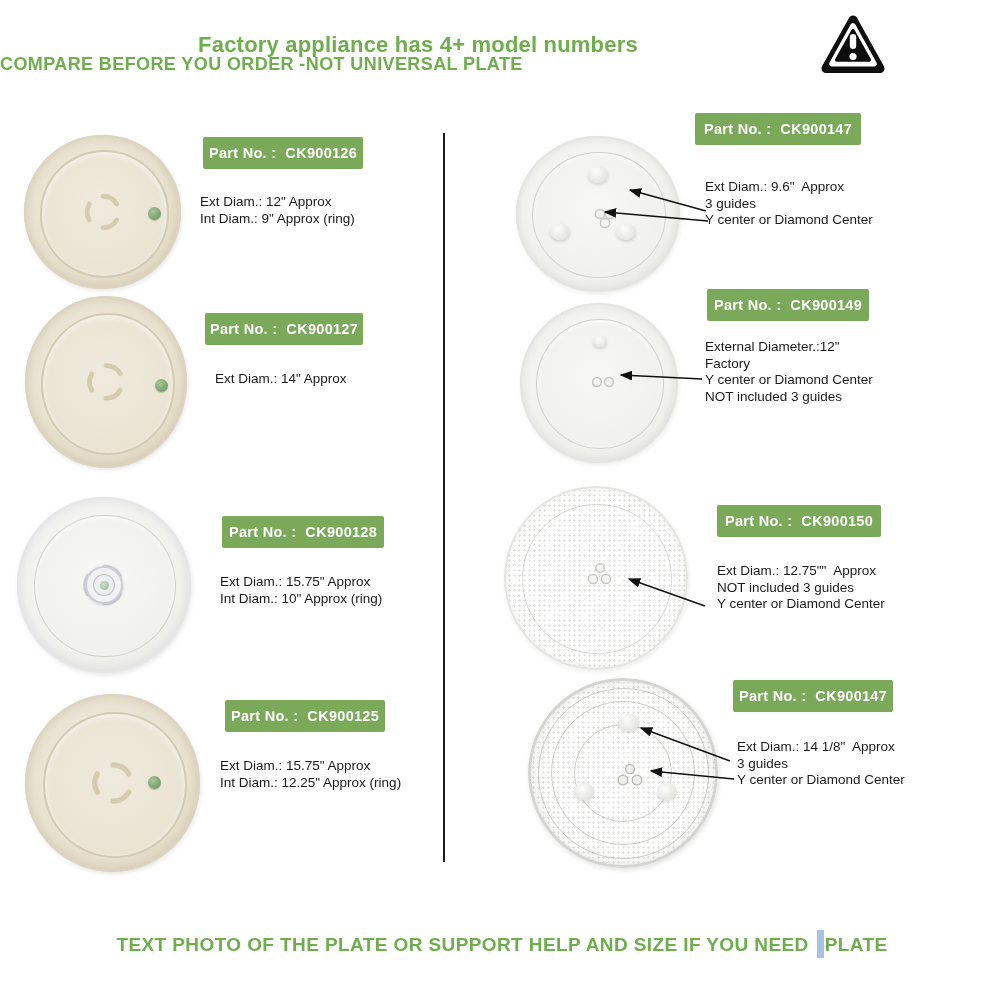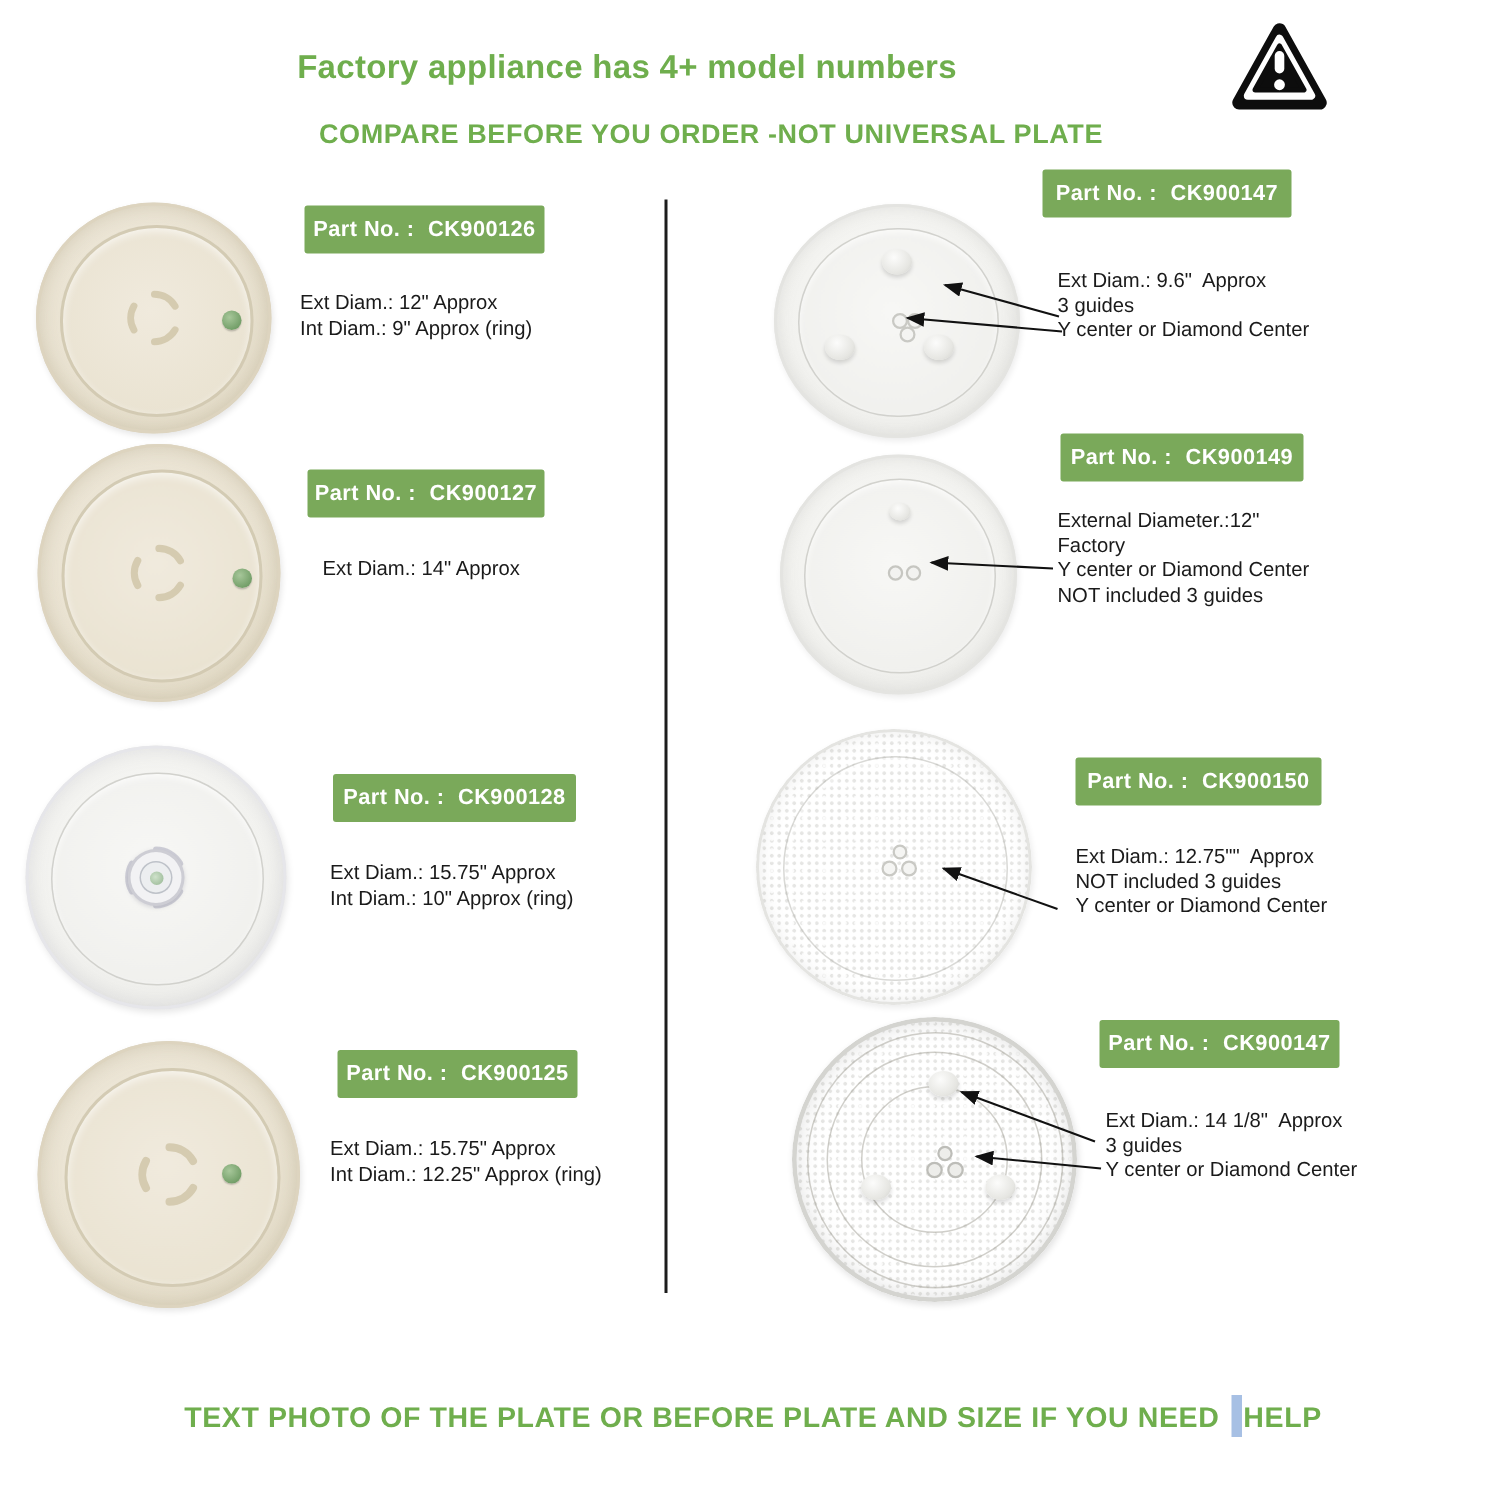--- a/index.html
+++ b/index.html
@@ -1,20 +1,20 @@
 <!DOCTYPE html>
 <html><head>
 <meta charset="utf-8">
 <style>
   html,body{margin:0;padding:0;background:#fff;}
   .canvas{position:relative;width:1004px;height:1004px;background:#ffffff;overflow:hidden;
           font-family:"Liberation Sans",sans-serif;}
   .title{position:absolute;left:0;top:32px;width:836px;text-align:center;
          color:#6fae4d;font-size:22px;font-weight:bold;letter-spacing:.2px;}
-  .subtitle{position:absolute;left:0;top:79px;width:948px;text-align:center;
+  .subtitle{position:absolute;left:0;top:54px;width:948px;text-align:left;
             color:#6fae4d;font-size:18px;font-weight:bold;letter-spacing:.4px;}
   .warn-svg{position:absolute;left:814px;top:8px;}
   .divider{position:absolute;left:443px;top:133px;width:2px;height:729px;background:#1c1c1c;}
   .badge{position:absolute;height:32px;background:#7aa95a;color:#fff;border-radius:2px;
          display:flex;align-items:center;justify-content:center;font-size:14.5px;
          font-weight:bold;letter-spacing:.3px;}
   .badge .num{margin-left:9px;}
   .specs{position:absolute;color:#1a1a1a;font-size:13.5px;line-height:16.5px;}
   .spec-line{white-space:pre;}
   .plate{position:absolute;border-radius:50%;}
@@ -271,16 +271,16 @@
     </defs>
     <line x1="706" y1="211" x2="630" y2="190" marker-end="url(#ah)"></line>
     <line x1="708" y1="221" x2="605" y2="212" marker-end="url(#ah)"></line>
     <line x1="702" y1="379" x2="621" y2="375" marker-end="url(#ah)"></line>
     <line x1="705" y1="606" x2="629" y2="579" marker-end="url(#ah)"></line>
     <line x1="730" y1="761" x2="641" y2="728" marker-end="url(#ah)"></line>
     <line x1="734" y1="779" x2="651" y2="771" marker-end="url(#ah)"></line>
   </svg>
 
   <div class="footer">
-    <span>TEXT PHOTO OF THE PLATE OR BEFORE PLATE AND SIZE IF YOU NEED</span><span class="cursor-bar"></span><span>HELP</span>
+    <span>TEXT PHOTO OF THE PLATE OR SUPPORT HELP AND SIZE IF YOU NEED</span><span class="cursor-bar"></span><span>PLATE</span>
   </div>
 
 </div>
 
 </body></html>

